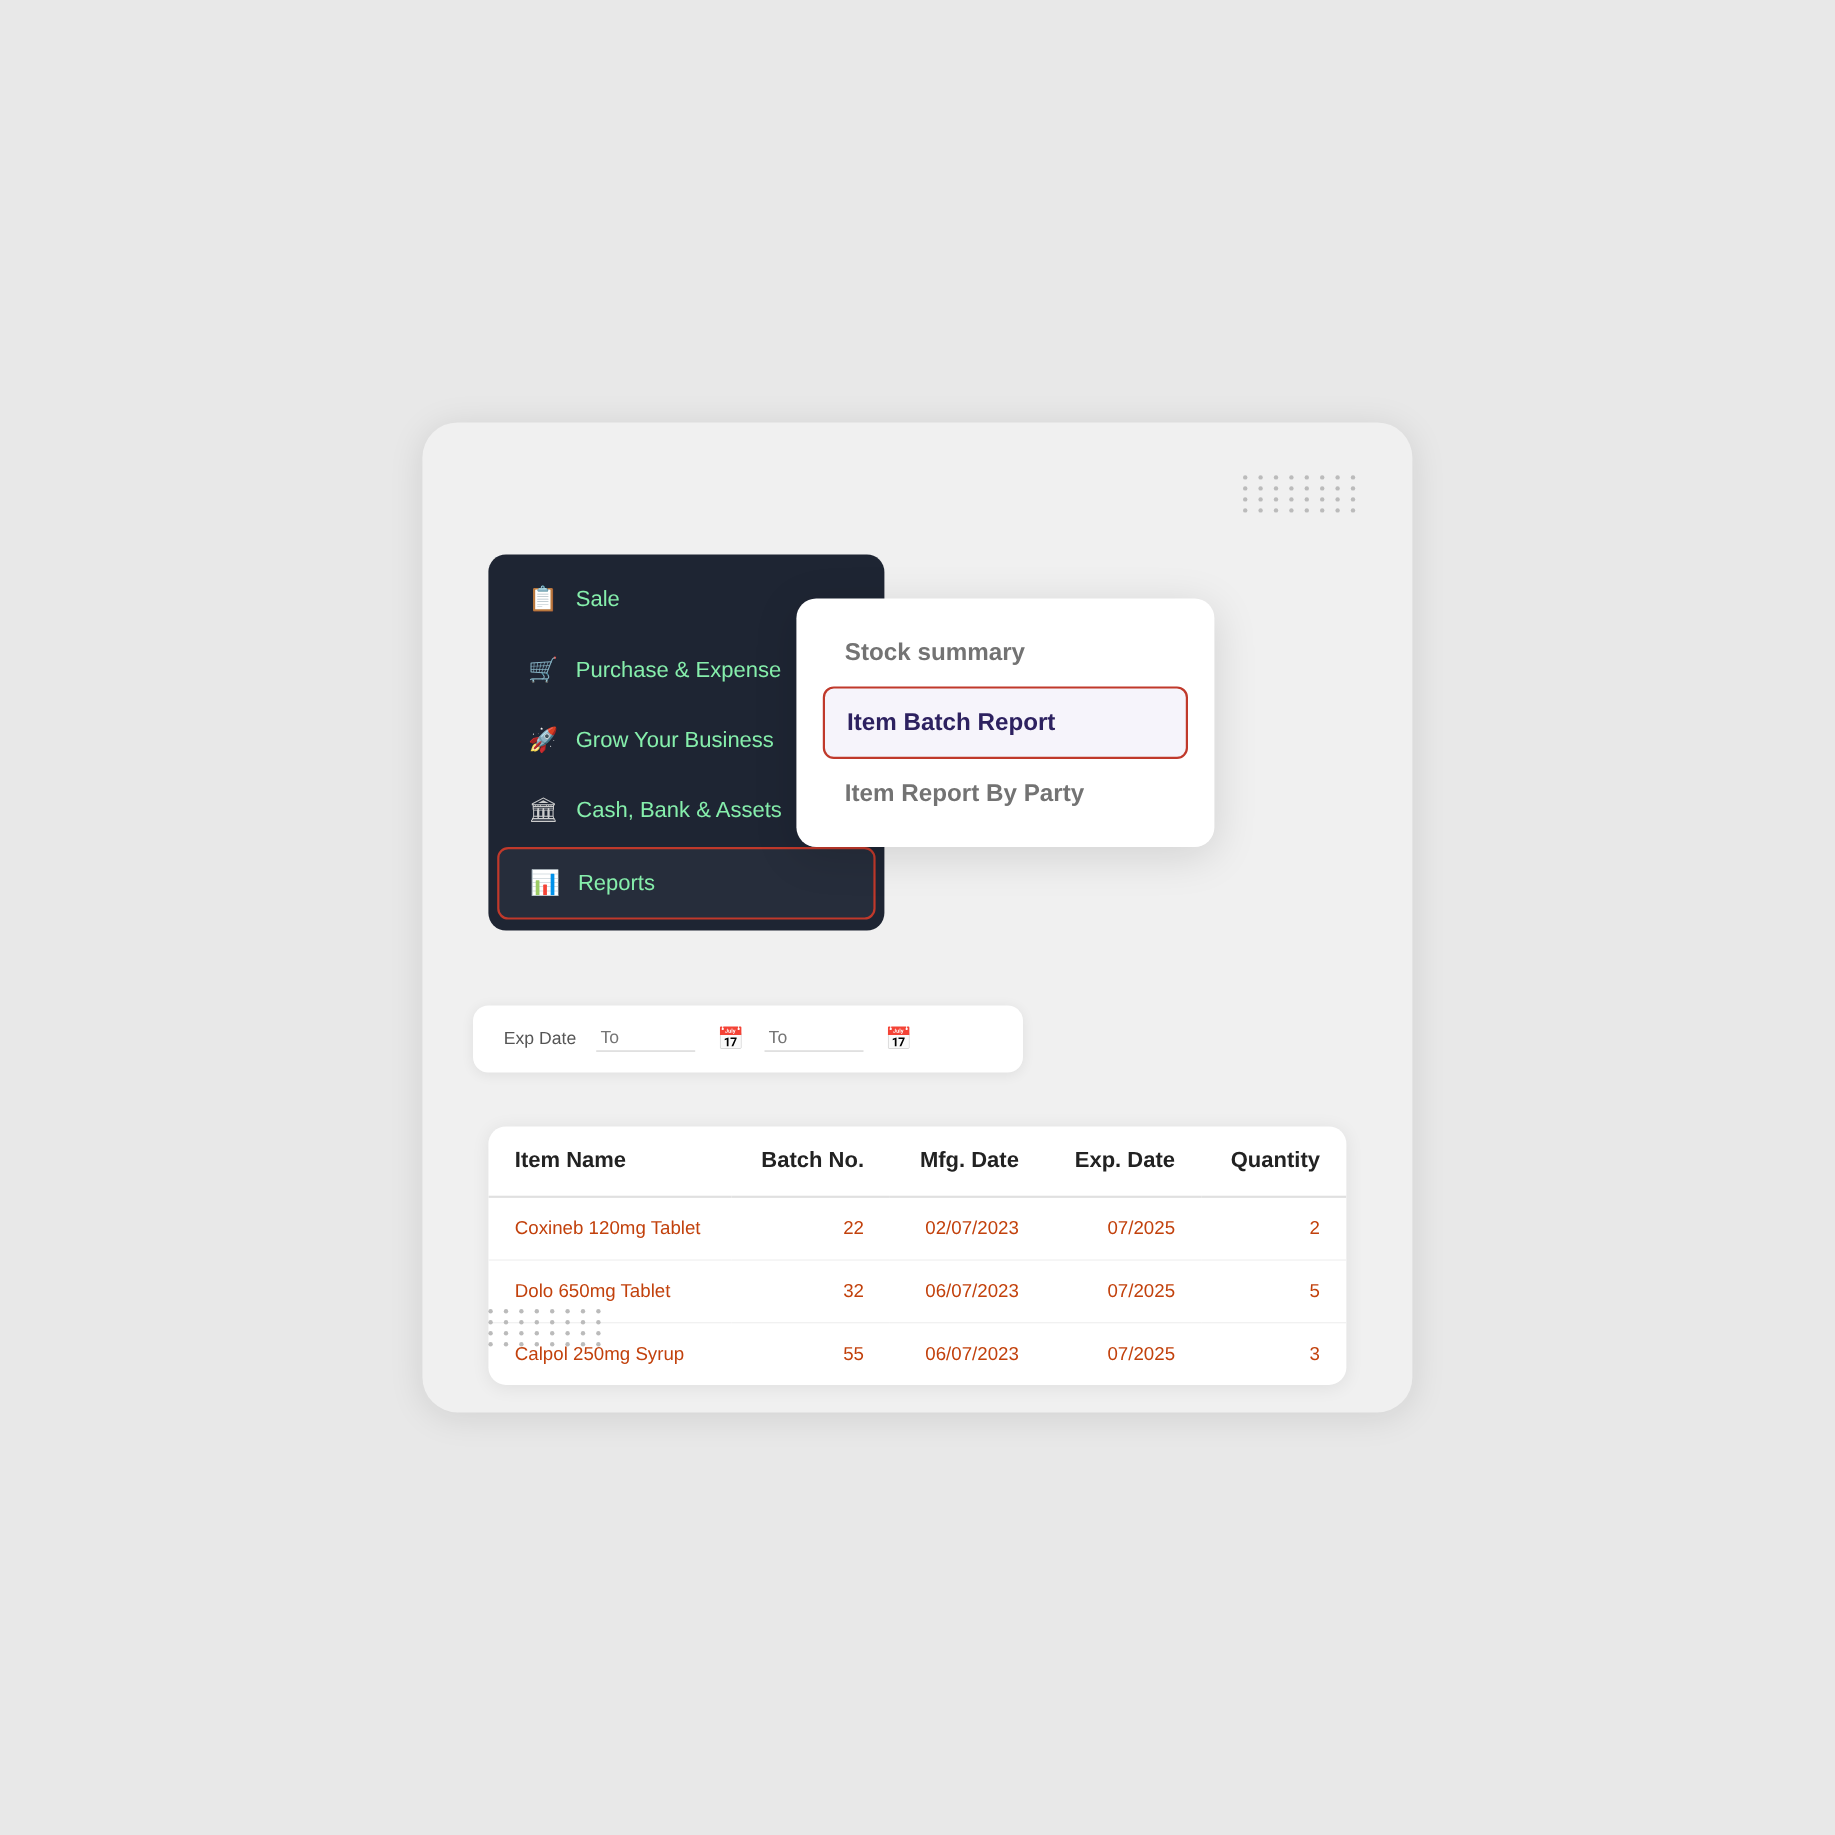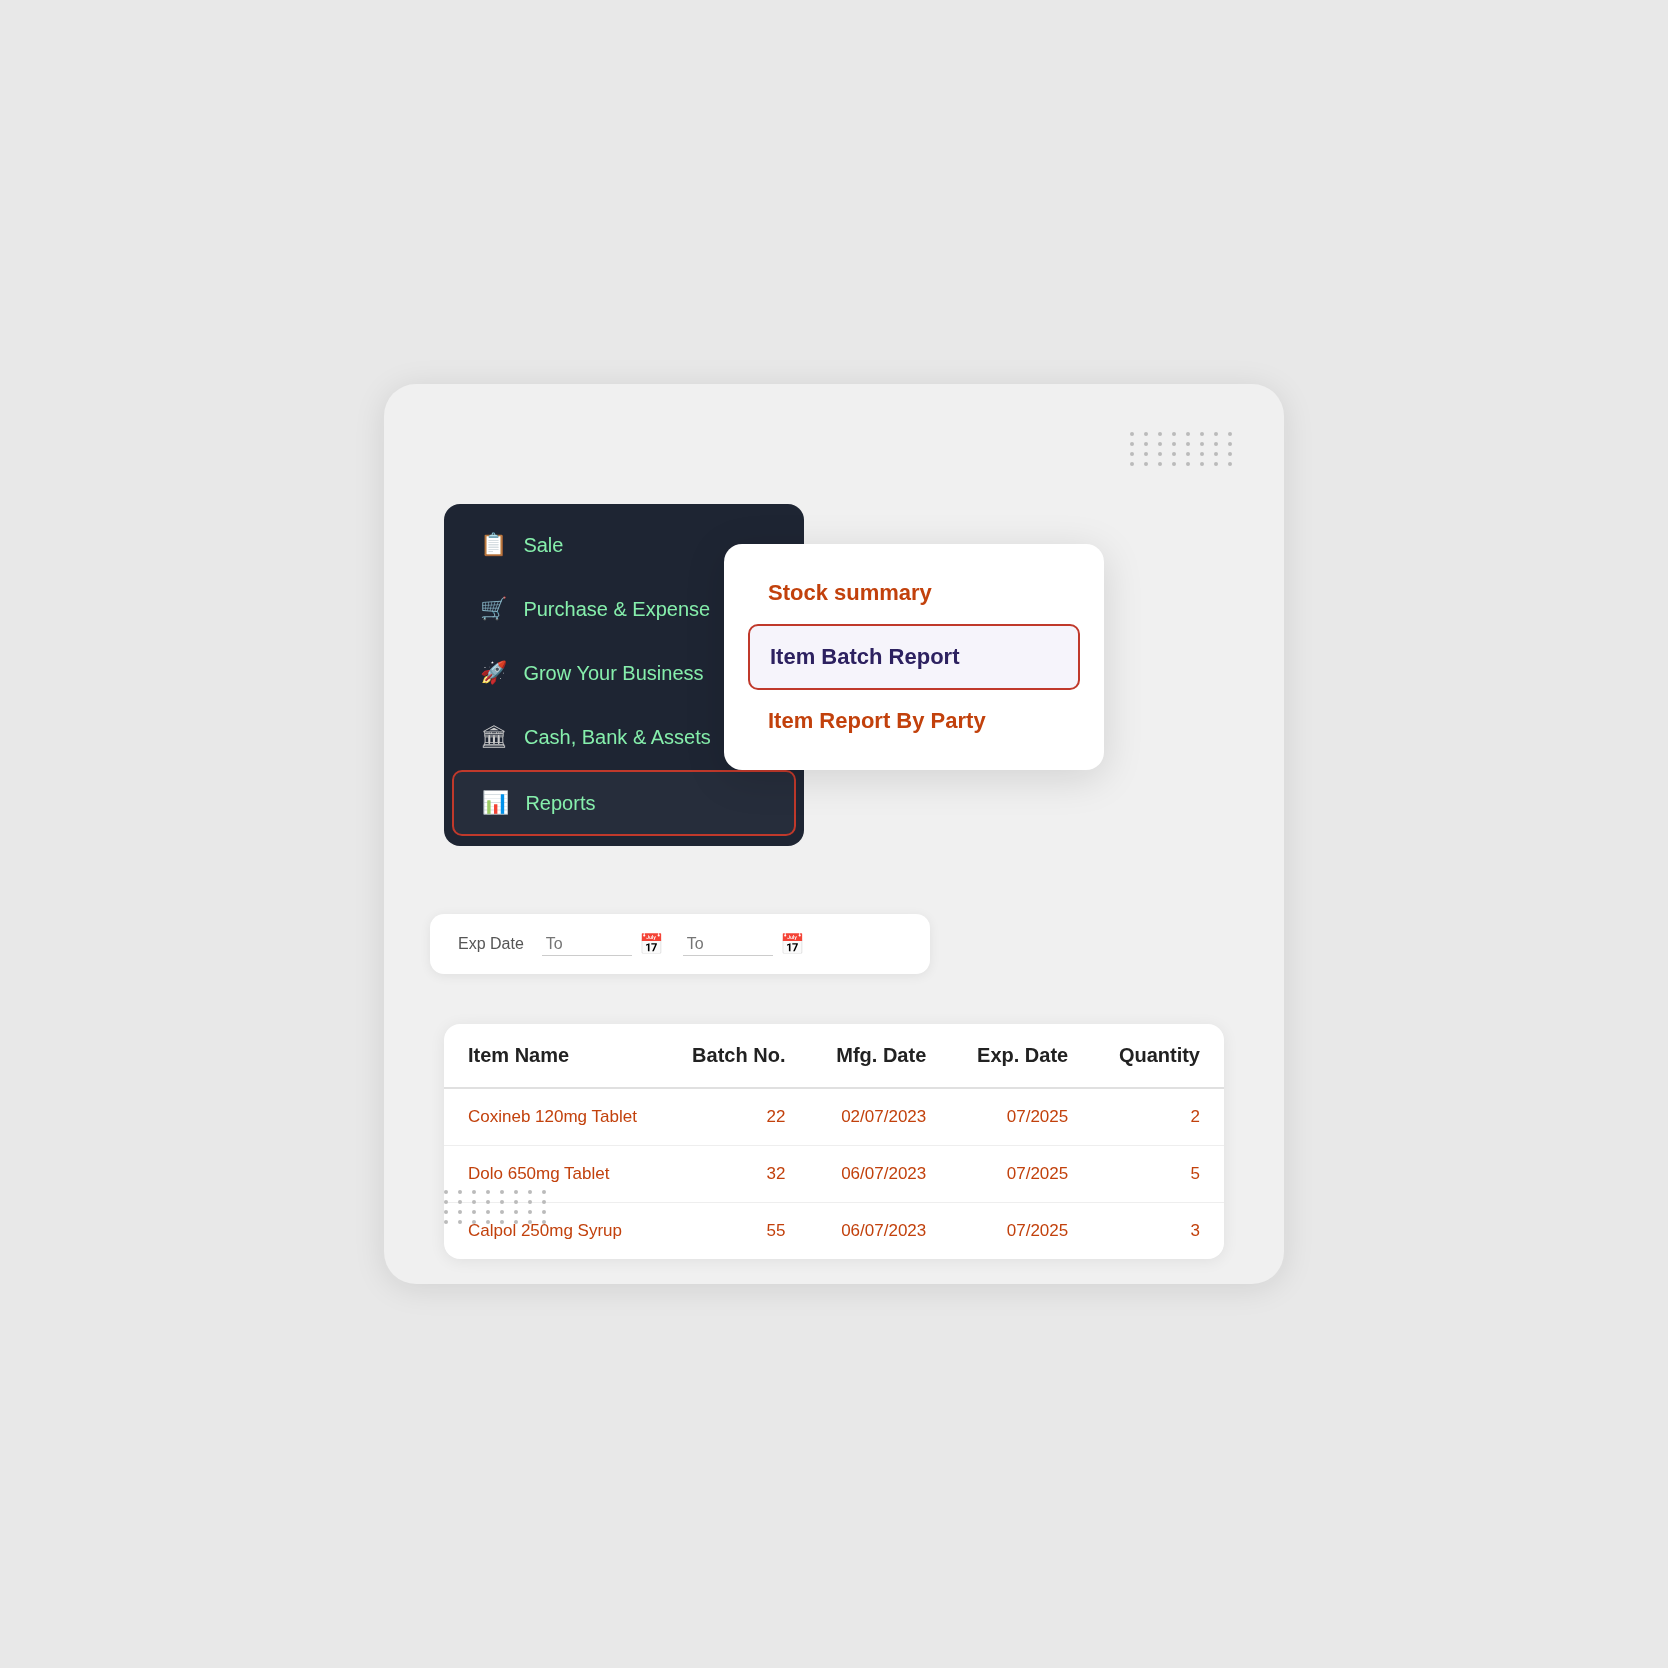--- a/index.html
+++ b/index.html
@@ -106,21 +106,21 @@
       left: 340px;
       width: 380px;
       z-index: 20;
       box-shadow: 0 8px 40px rgba(0,0,0,0.13);
     }
 
     .dropdown-item {
       padding: 18px 20px;
       font-size: 22px;
       font-weight: 600;
-      color: #c2410c;
+      color: #737373;
       cursor: pointer;
       border-radius: 10px;
     }
 
     .dropdown-item.selected {
       border: 2.5px solid #c0392b;
       background: #f6f4fb;
       color: #2d2160;
     }
 
@@ -141,21 +141,21 @@
 
     .date-filter .label {
       font-size: 16px;
       color: #555;
       white-space: nowrap;
     }
 
     .date-input-group {
       display: flex;
       align-items: center;
-      gap: 8px;
+      gap: 20px;
     }
 
     .date-input {
       border: none;
       border-bottom: 1.5px solid #ccc;
       font-size: 16px;
       color: #888;
       width: 90px;
       outline: none;
       background: transparent;

